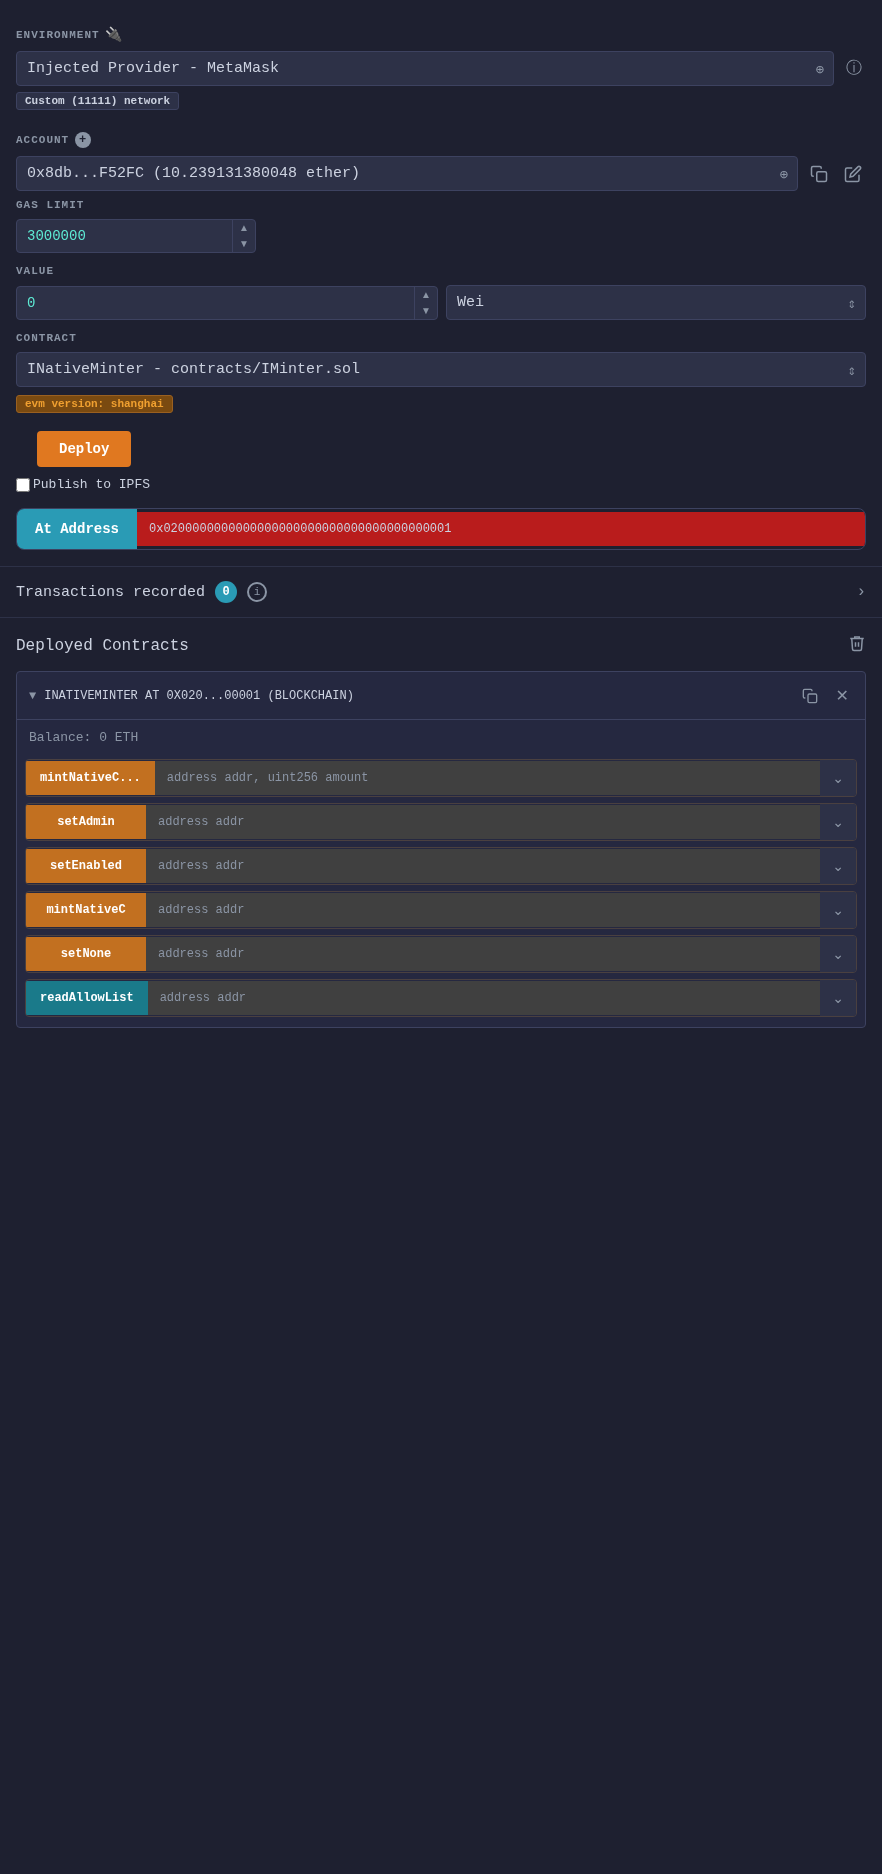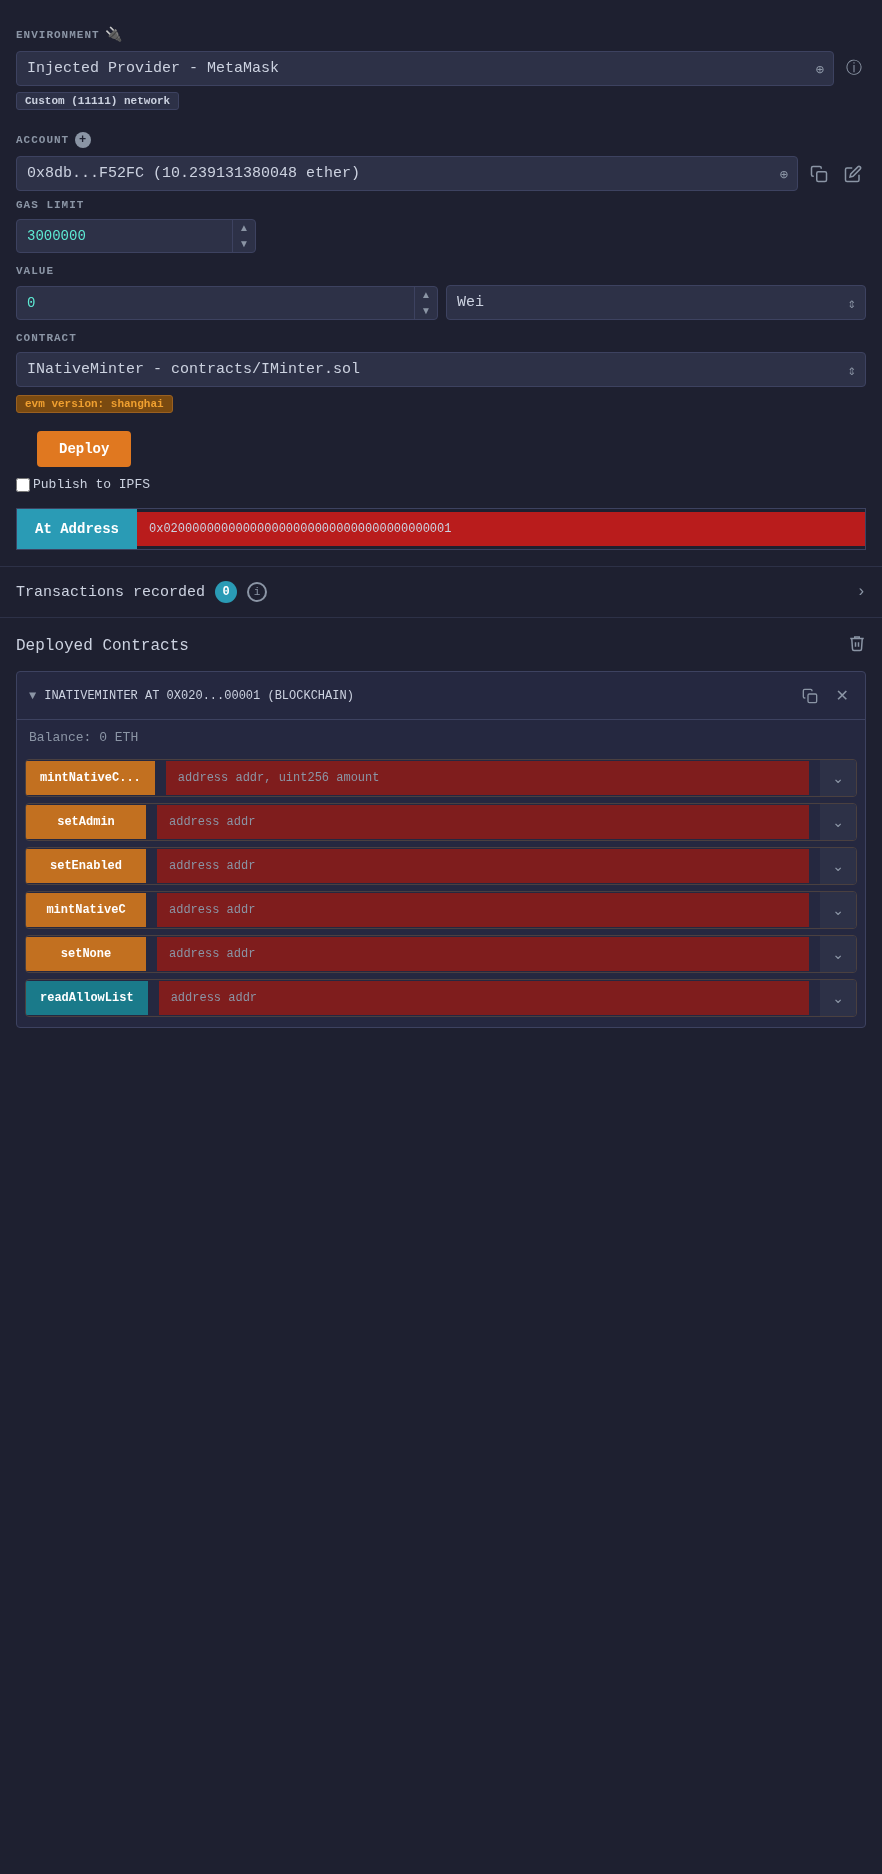--- a/index.html
+++ b/index.html
@@ -170,21 +170,21 @@
     }
     .checkbox-row input[type=checkbox] {
       width: 14px;
       height: 14px;
       cursor: pointer;
     }
     .at-address-row {
       display: flex;
       align-items: center;
       margin-bottom: 0;
-      border-radius: 0;
+      border-radius: 8px;
       overflow: hidden;
       border: 1px solid #3d4260;
     }
     .at-address-btn {
       background-color: #2a9bb5;
       color: white;
       border: none;
       padding: 12px 18px;
       font-size: 14px;
       font-weight: bold;
@@ -304,21 +304,20 @@
       color: #8b95a5;
     }
     .method-row {
       display: flex;
       align-items: center;
       margin: 4px 8px;
       border-radius: 4px;
       overflow: hidden;
       border: 1px solid #4a4040;
       margin-bottom: 6px;
-      gap: 11px;
     }
     .method-btn {
       border: none;
       padding: 10px 14px;
       font-size: 12px;
       font-weight: bold;
       font-family: inherit;
       cursor: pointer;
       white-space: nowrap;
       min-width: 120px;
@@ -327,21 +326,21 @@
     .method-btn-orange {
       background-color: #c27020;
       color: white;
     }
     .method-btn-teal {
       background-color: #1a7a8a;
       color: white;
     }
     .method-params {
       flex: 1;
-      background-color: #7f1d1d;
+      background-color: #404040;
       color: #8b95a5;
       padding: 10px 12px;
       font-size: 12px;
       font-family: inherit;
     }
     .method-chevron {
       background-color: #2d3147;
       border: none;
       color: #8b95a5;
       padding: 10px 12px;

